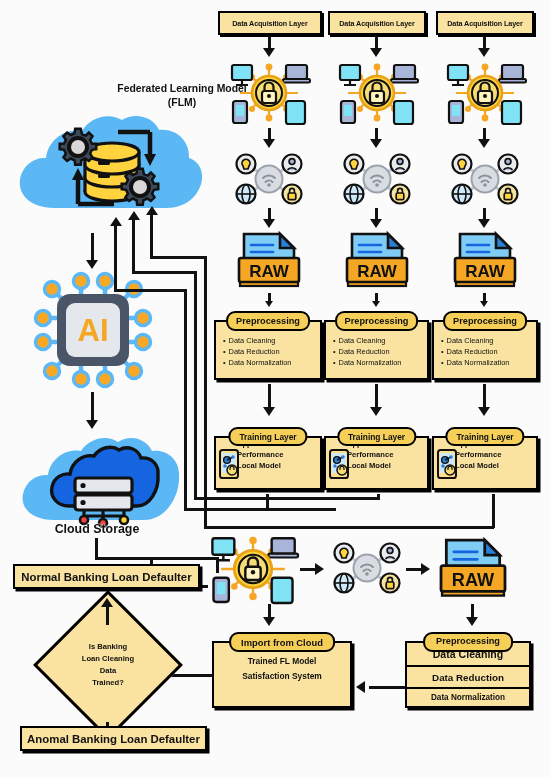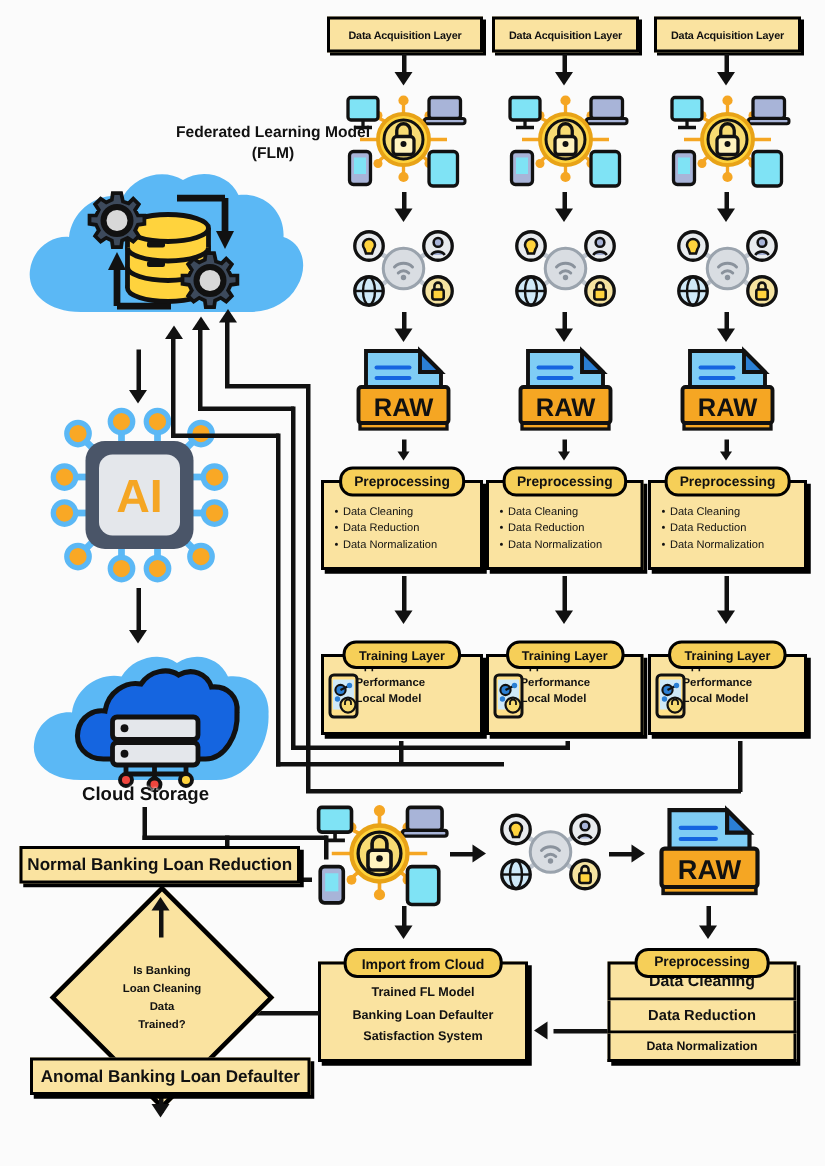--- a/index.html
+++ b/index.html
@@ -740,21 +740,20 @@
   <div class="arw arw-d" style="left:263px;top:617px;"></div>
 
   <div class="panel" style="left:212px;top:632px;width:140px;height:76px;">
     <div class="pbody"></div>
     <div class="phead" style="font-size:9.4px;padding:3.5px 10px;">
       <span>Import from Cloud</span>
     </div>
     <div style="position:absolute;left:0;right:0;top:22px;text-align:center;
                 font-size:8.4px;font-weight:bold;line-height:1.75;">
       <div>Trained FL Model</div>
-      <div>Banking Loan Defaulter</div>
       <div>Satisfaction System</div>
     </div>
   </div>
 
   <div class="panel" style="left:405px;top:632px;width:126px;height:76px;">
     <div class="stack" style="box-shadow:2.5px 2.5px 0 #000;">
       <div class="row" style="height:26px;font-size:10.6px;">
         <span>Data Cleaning</span>
       </div>
       <div class="row" style="height:22px;font-size:9.8px;">
@@ -785,20 +784,20 @@
     </div>
   </div>
 
   <div class="ln lnv" style="left:106px;top:605px;height:20px;"></div>
   <div class="arw arw-u" style="left:101px;top:598px;"></div>
 
   <div class="ln lnv" style="left:106px;top:722px;height:20px;"></div>
   <div class="arw arw-d" style="left:101px;top:736px;"></div>
 
   <div class="abs ybox bigbar" style="left:13px;top:564px;width:187px;height:25px;">
-    <span>Normal Banking Loan Reduction</span>
-  </div>
-
-  <div class="abs ybox bigbar" style="left:20px;top:705px;width:187px;height:25px;">
+    <span>Normal Banking Loan Defaulter</span>
+  </div>
+
+  <div class="abs ybox bigbar" style="left:20px;top:726px;width:187px;height:25px;">
     <span>Anomal Banking Loan Defaulter</span>
   </div>
 
 </div>
 
 </body></html>

